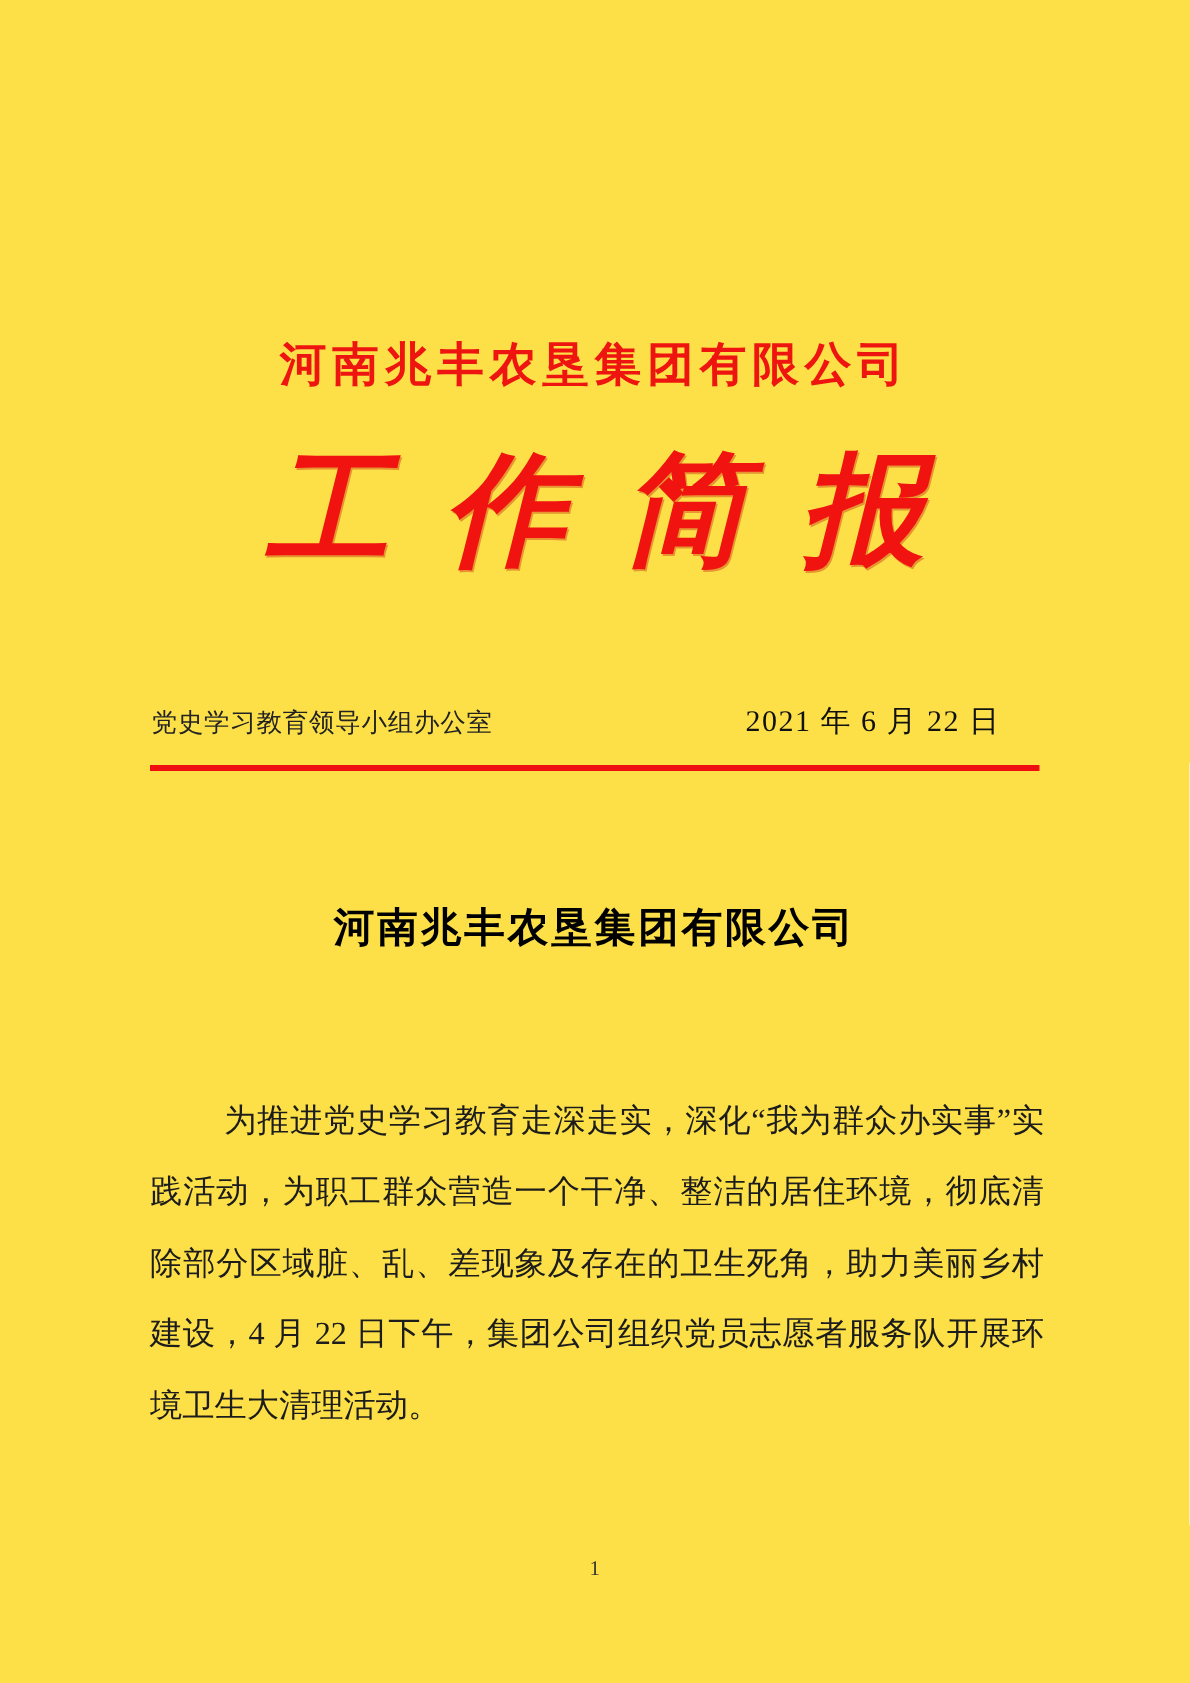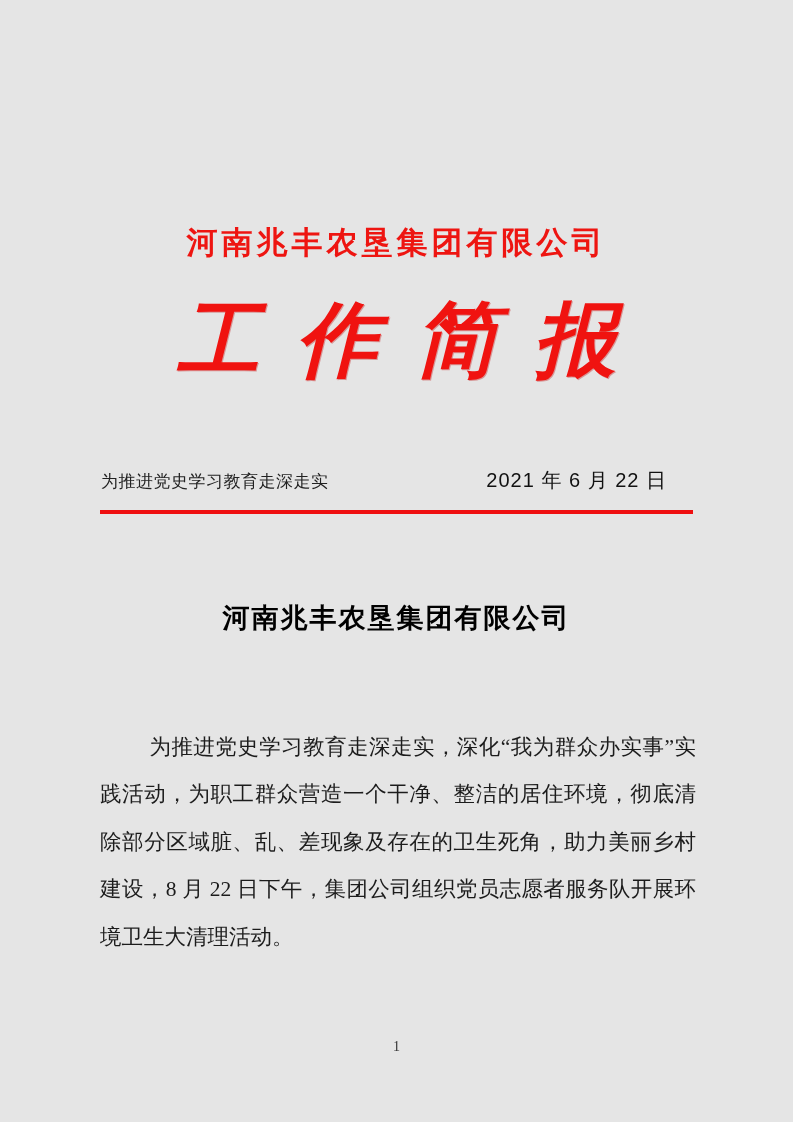--- a/index.html
+++ b/index.html
@@ -4,21 +4,21 @@
 <style>
   html, body {
     margin: 0;
     padding: 0;
     background: #ffffff;
   }
   .page {
     position: relative;
     width: 793px;
     height: 1122px;
-    background: #e5e5e5;
+    background: #fde047;
     overflow: hidden;
     font-family: "Liberation Serif", serif;
   }
 
   
   .org-name {
     position: absolute;
     top: 222px;
     left: 0;
     right: 0;
@@ -57,21 +57,21 @@
   .issuer {
     font-size: 17px;
     color: #222222;
     letter-spacing: 0.5px;
     font-family: "Liberation Sans", sans-serif;
   }
   .issue-date {
     font-size: 20px;
     color: #111111;
     letter-spacing: 1px;
-    font-family: Liberation Sans, sans-serif;
+    font-family: Liberation Serif, serif;
   }
   .red-rule {
     position: absolute;
     top: 510px;
     left: 100px;
     width: 593px;
     height: 4px;
     background: #ef0f10;
   }
 
@@ -118,32 +118,32 @@
 <body>
 
 <div class="page">
 
   <header>
     <div class="org-name">河南兆丰农垦集团有限公司</div>
 
     <div class="bulletin-title">工作简报</div>
 
     <div class="issue-line">
-      <span class="issuer">为推进党史学习教育走深走实</span>
+      <span class="issuer">党史学习教育领导小组办公室</span>
       <span class="issue-date">2021 年 6 月 22 日</span>
     </div>
 
     <div class="red-rule"></div>
   </header>
 
   <main>
     <h1 class="article-title">
       <span>河南兆丰农垦集团有限公司</span><br>
     </h1>
 
-    <p class="article-body">为推进党史学习教育走深走实，深化“我为群众办实事”实践活动，为职工群众营造一个干净、整洁的居住环境，彻底清除部分区域脏、乱、差现象及存在的卫生死角，助力美丽乡村建设，8 月 22 日下午，集团公司组织党员志愿者服务队开展环境卫生大清理活动。</p>
+    <p class="article-body">为推进党史学习教育走深走实，深化“我为群众办实事”实践活动，为职工群众营造一个干净、整洁的居住环境，彻底清除部分区域脏、乱、差现象及存在的卫生死角，助力美丽乡村建设，4 月 22 日下午，集团公司组织党员志愿者服务队开展环境卫生大清理活动。</p>
   </main>
 
   <footer>
     <div class="page-number">1</div>
   </footer>
 
 </div>
 
 </body></html>

